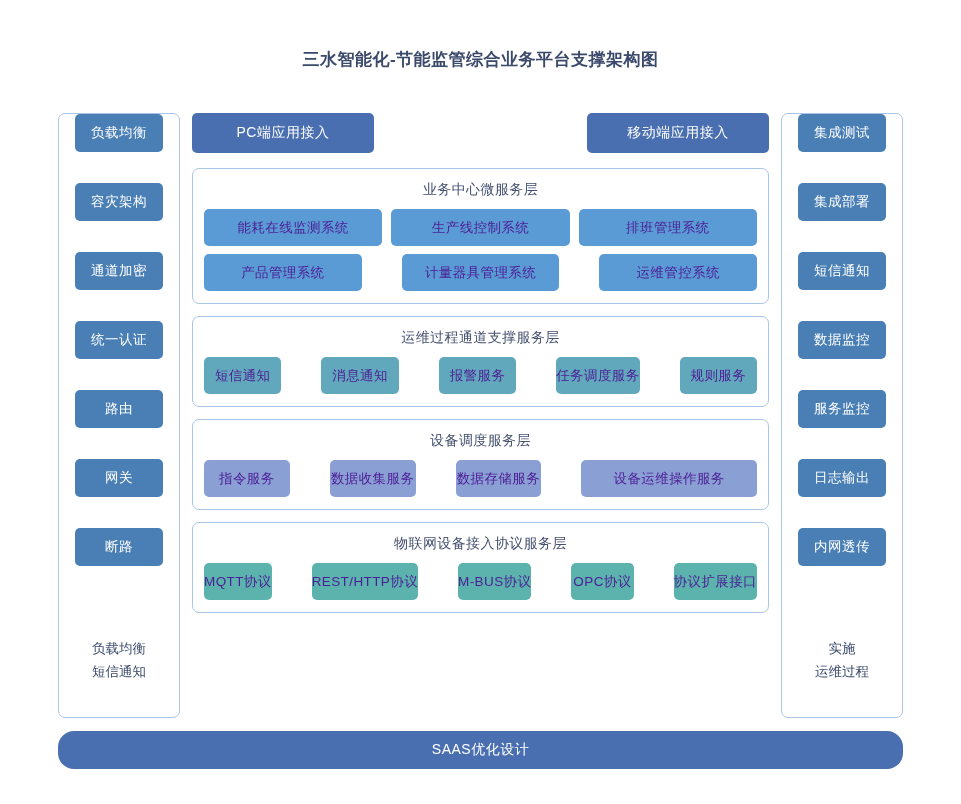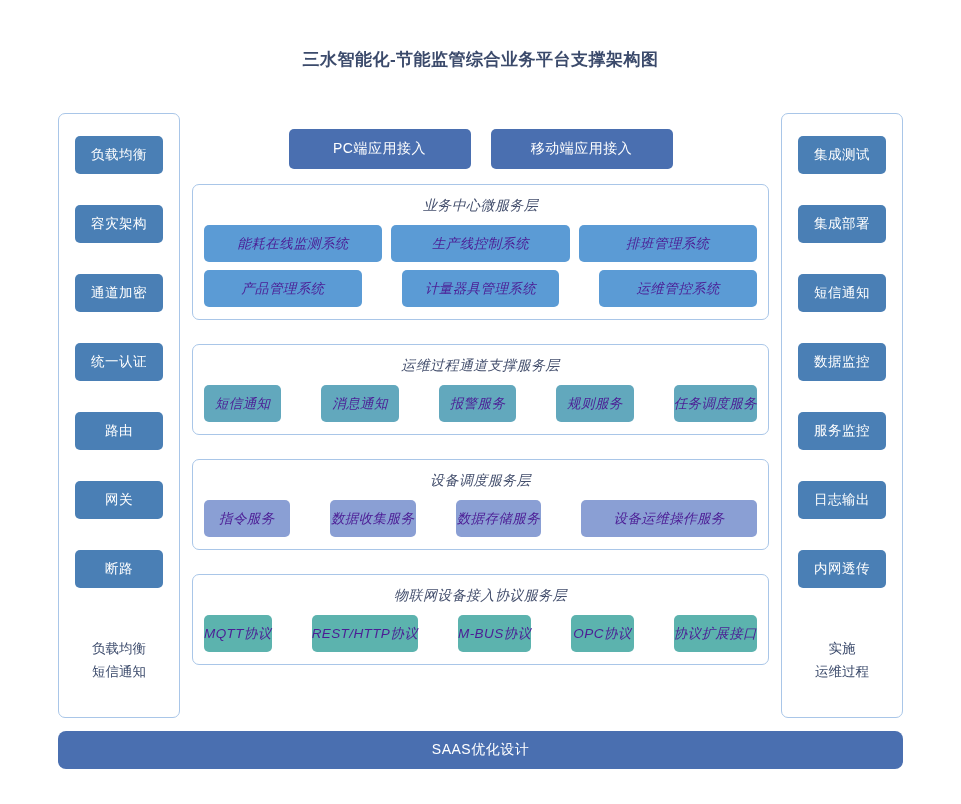--- a/index.html
+++ b/index.html
@@ -43,21 +43,20 @@
 
   
   .side-col {
     width: 122px;
     border: 1px solid #a9c6e8;
     border-radius: 7px;
     box-sizing: border-box;
     display: flex;
     flex-direction: column;
     align-items: center;
-    padding-top: 22px;
     background: #ffffff;
     flex: 0 0 122px;
   }
   .side-btn {
     width: 88px;
     height: 38px;
     background: #4a7fb5;
     border-radius: 5px;
     color: #ffffff;
     font-size: 13.5px;
@@ -81,46 +80,45 @@
   .center-col {
     flex: 1 1 auto;
     display: flex;
     flex-direction: column;
     padding: 0 12px;
     box-sizing: border-box;
   }
 
   .access-row {
     display: flex;
-    justify-content: center;
+    justify-content: space-between;
     gap: 20px;
-    margin-top: 16px;
+    margin-top: 0;
     margin-bottom: 15px;
   }
   .access-btn {
     width: 182px;
     height: 40px;
     background: #4a6fb0;
     border-radius: 5px;
     color: #ffffff;
     font-size: 14px;
     display: flex;
     align-items: center;
     justify-content: center;
     letter-spacing: 0.5px;
   }
 
   .layer {
     border: 1px solid #a9c6e8;
     border-radius: 7px;
     box-sizing: border-box;
     padding: 9px 11px 12px 11px;
-    margin-bottom: 24px;
+    margin-bottom: 12px;
     background: #ffffff;
-    font-style: italic;
   }
   .layer-title {
     text-align: center;
     font-size: 14px;
     color: #45506e;
     margin-bottom: 10px;
     margin-top: 3px;
     letter-spacing: 0.4px;
   }
   .chip-row {
@@ -148,21 +146,21 @@
   .chip.wide2  { flex: 2.05 1 0; }
 
   
   .bottom-bar {
     position: absolute;
     left: 58px;
     top: 731px;
     width: 845px;
     height: 38px;
     background: #4a6fb0;
-    border-radius: 8px;
+    border-radius: 16px;
     color: #ffffff;
     font-size: 14px;
     display: flex;
     align-items: center;
     justify-content: center;
     letter-spacing: 0.5px;
   }
 </style>
 </head>
 <body>
@@ -205,22 +203,22 @@
         <div class="chip blue">运维管控系统</div>
       </div>
     </div>
 
     <div class="layer">
       <div class="layer-title">运维过程通道支撑服务层</div>
       <div class="chip-row">
         <div class="chip teal">短信通知</div>
         <div class="chip teal">消息通知</div>
         <div class="chip teal">报警服务</div>
+        <div class="chip teal">任务调度服务</div>
         <div class="chip teal">规则服务</div>
-        <div class="chip teal">任务调度服务</div>
       </div>
     </div>
 
     <div class="layer">
       <div class="layer-title">设备调度服务层</div>
       <div class="chip-row">
         <div class="chip peri">指令服务</div>
         <div class="chip peri">数据收集服务</div>
         <div class="chip peri">数据存储服务</div>
         <div class="chip peri wide2">设备运维操作服务</div>

